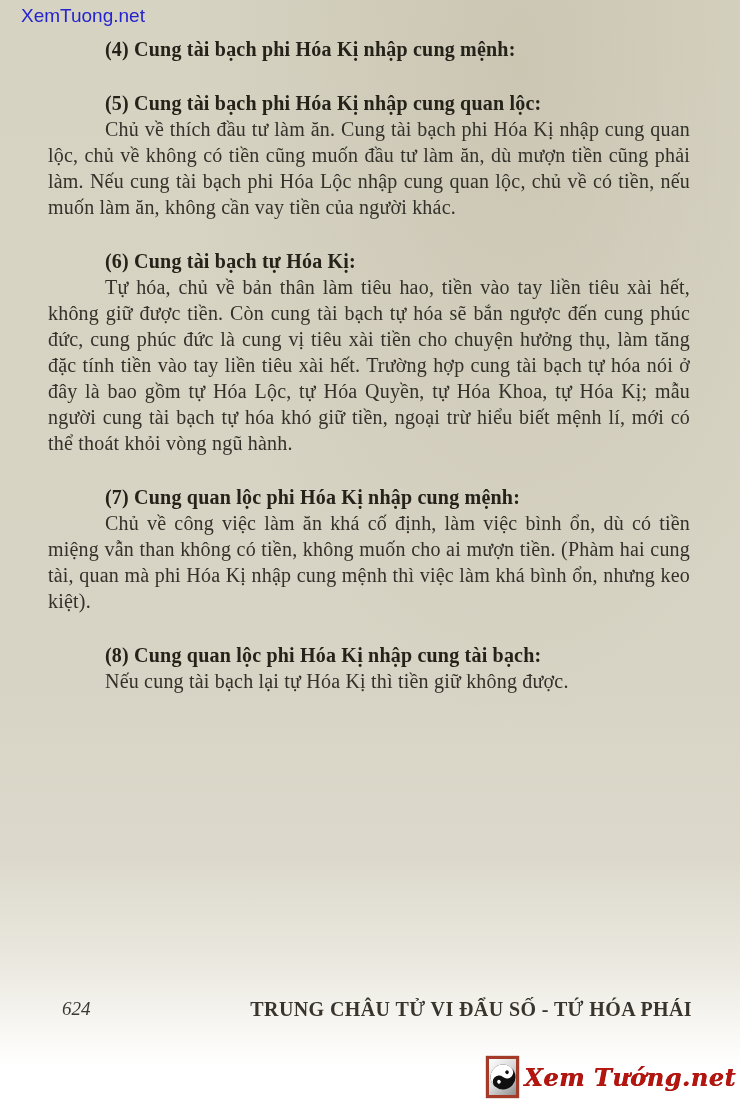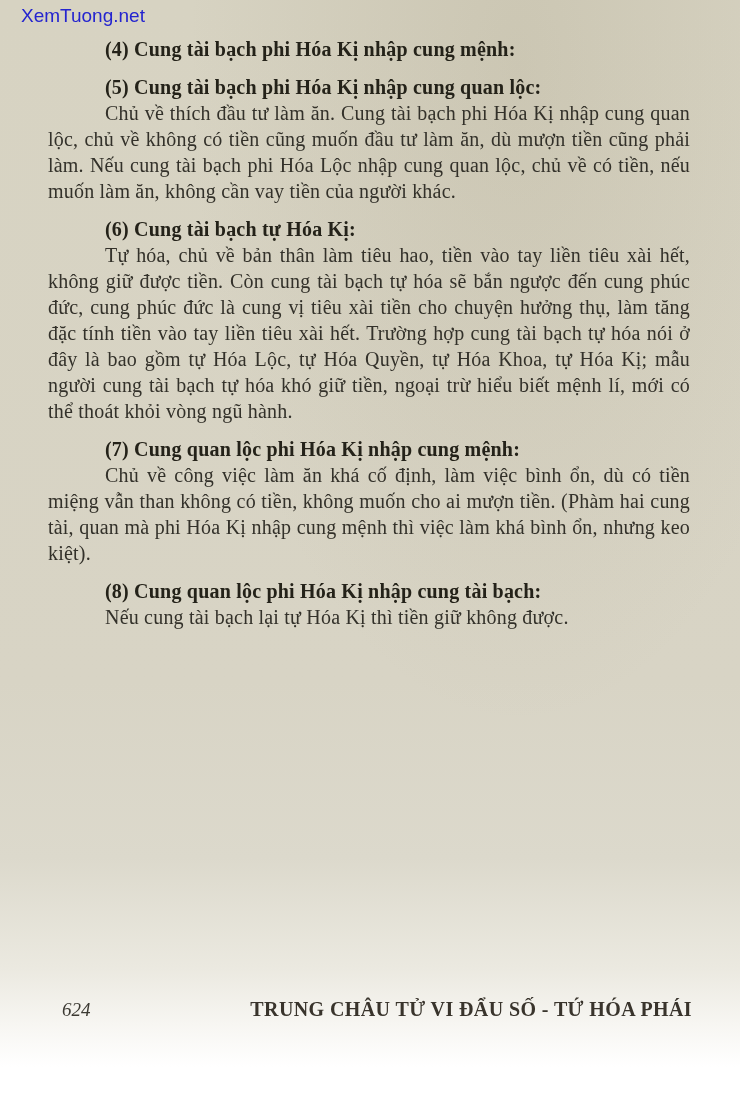--- a/index.html
+++ b/index.html
@@ -32,42 +32,42 @@
     top: 36px;
     left: 48px;
     width: 642px;
     font-size: 20px;
     line-height: 26px;
     color: #33312a;
     text-align: justify;
     letter-spacing: 0.2px;
   }
 
-  .section { margin-top: 12px; }
+  .section { margin-top: 28px; }
   .section:first-child { margin-top: 0; }
 
   .section h3 {
     font-size: 20px;
     font-weight: bold;
     color: #242219;
     text-indent: 57px;
     letter-spacing: 0.2px;
   }
 
   .section p { text-indent: 57px; }
 
   .page-footer {
     position: absolute;
     top: 998px;
     left: 0;
     width: 750px;
     padding: 0 58px 0 62px;
     display: flex;
     justify-content: space-between;
-    align-items: center;
+    align-items: flex-start;
   }
 
   .page-number {
     font-style: italic;
     font-size: 19px;
     color: #3c3a33;
   }
 
   .book-title {
     font-family: "Liberation Serif", serif;
@@ -143,14 +143,25 @@
       <p>Nếu cung tài bạch lại tự Hóa Kị thì tiền giữ không được.</p>
     </div>
 
   </div>
 
   <div class="page-footer">
     <span class="page-number">624</span>
     <span class="book-title">TRUNG CHÂU TỬ VI ĐẨU SỐ - TỨ HÓA PHÁI</span>
   </div>
 
+  <div class="brand">
+    <span class="yy-box">
+      <svg viewBox="0 0 100 100" width="26" height="26" aria-hidden="true">
+        <circle cx="50" cy="50" r="48" fill="#101010"></circle>
+        <path d="M50 2 a24 24 0 0 1 0 48 a24 24 0 0 0 0 48 a48 48 0 0 1 0 -96 z" fill="#ffffff"></path>
+        <circle cx="50" cy="26" r="7" fill="#101010"></circle>
+        <circle cx="50" cy="74" r="7" fill="#ffffff"></circle>
+      </svg>
+    </span>
+    <span class="brand-text">Xem Tướng.net</span>
+  </div>
 
 </div>
 
 </body></html>

